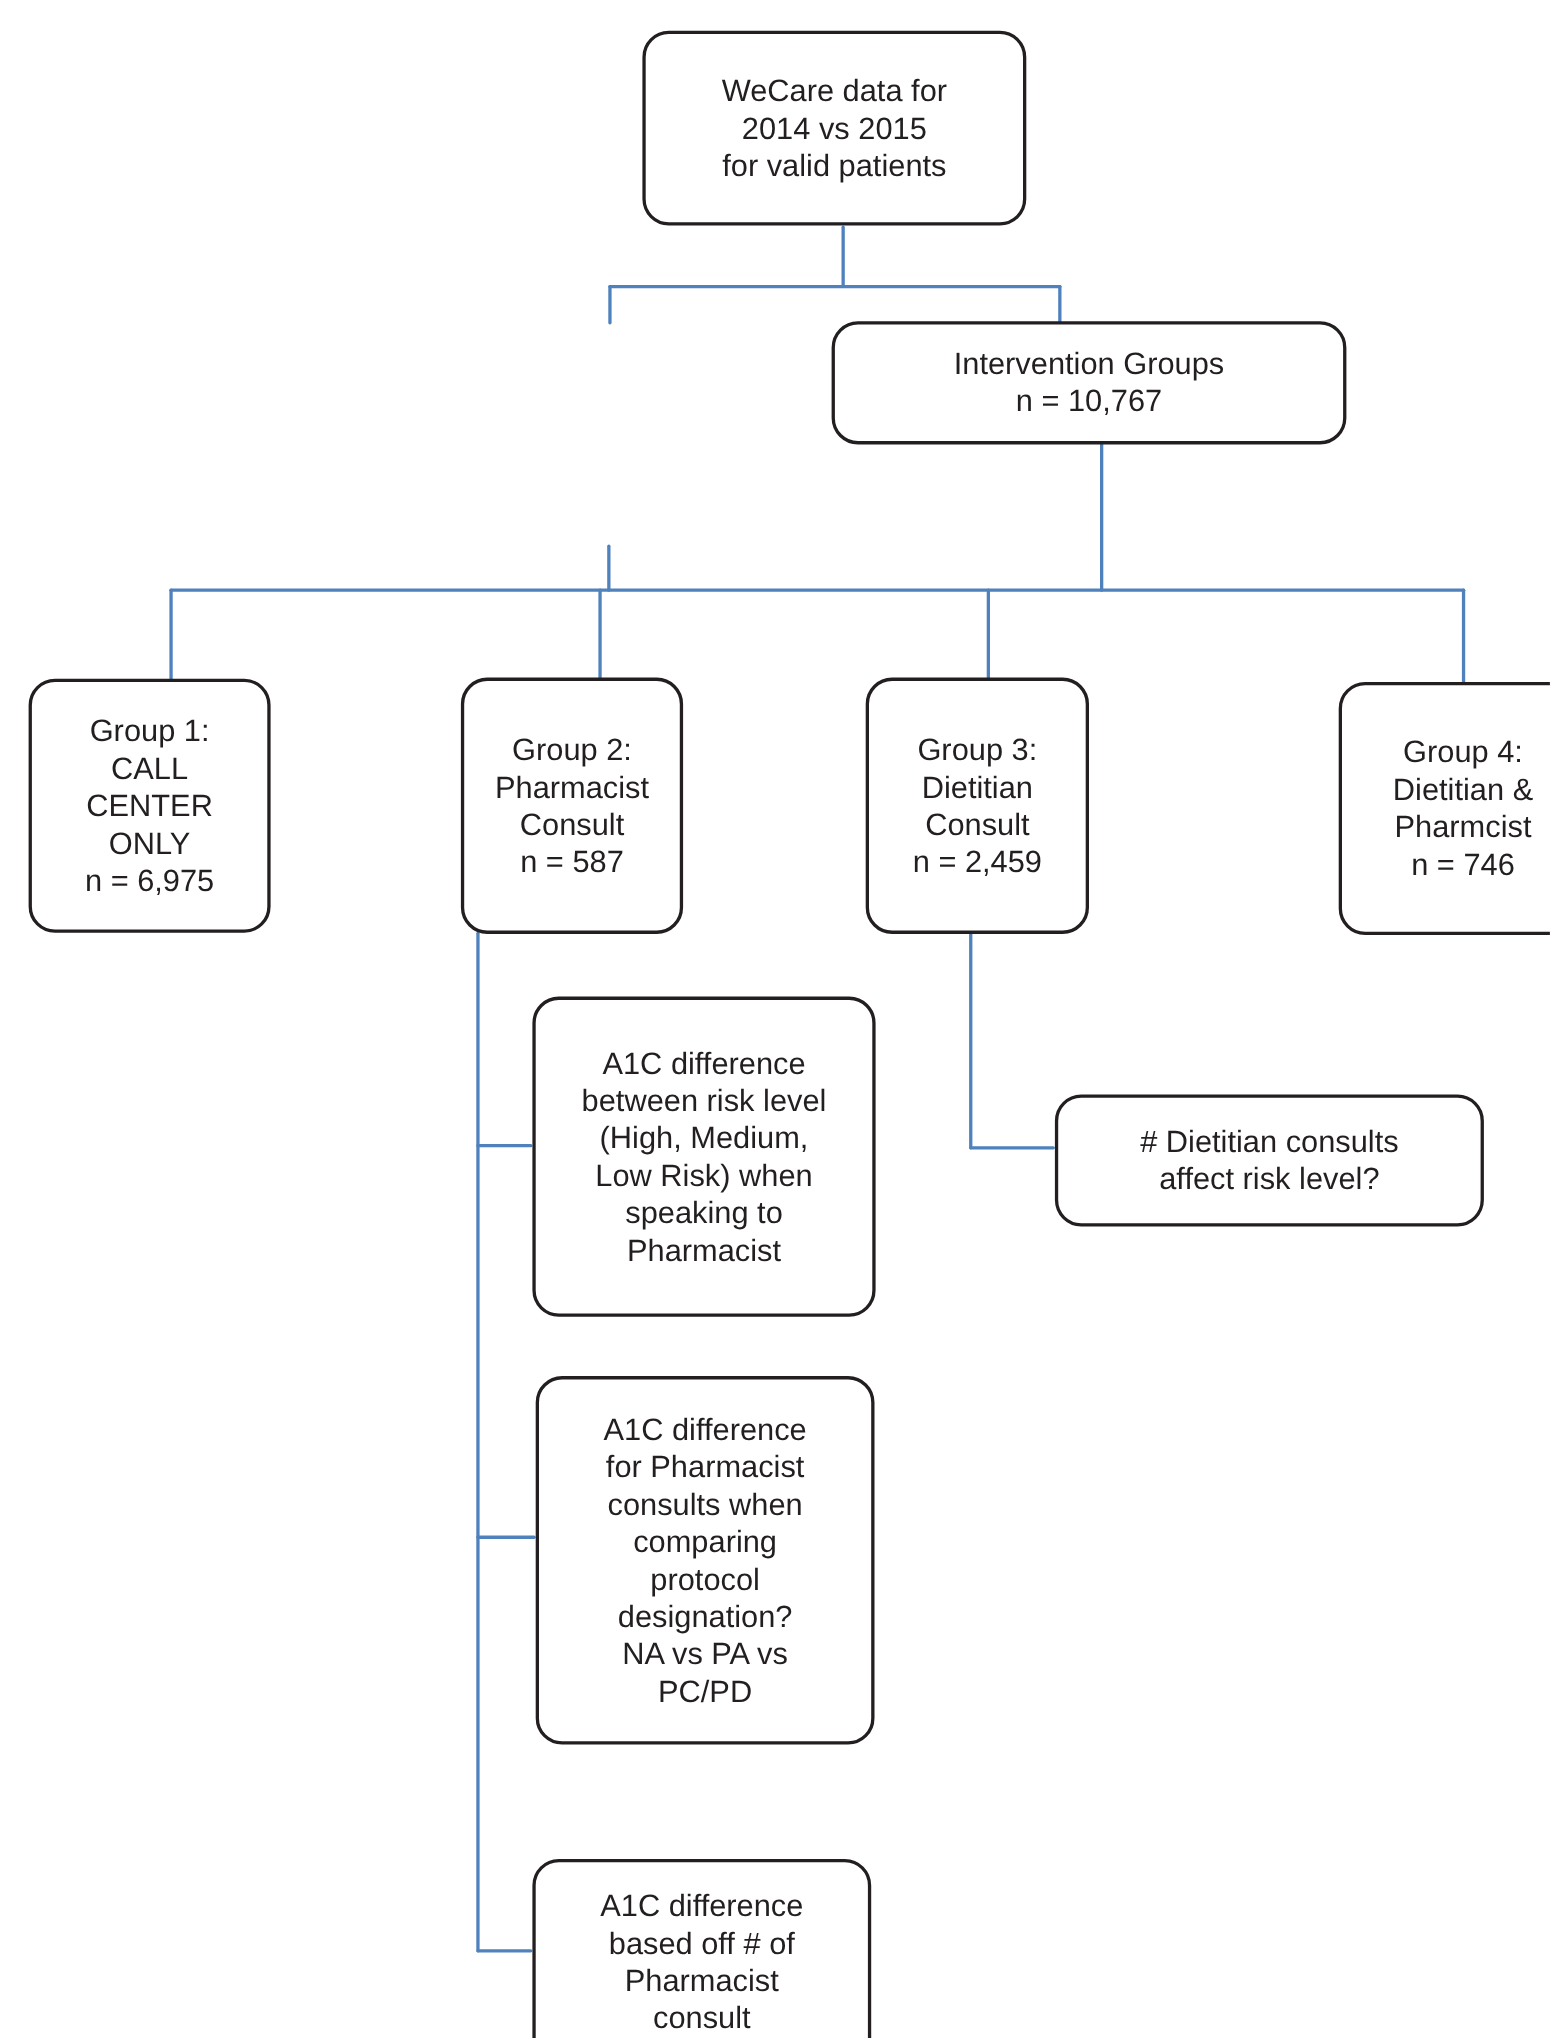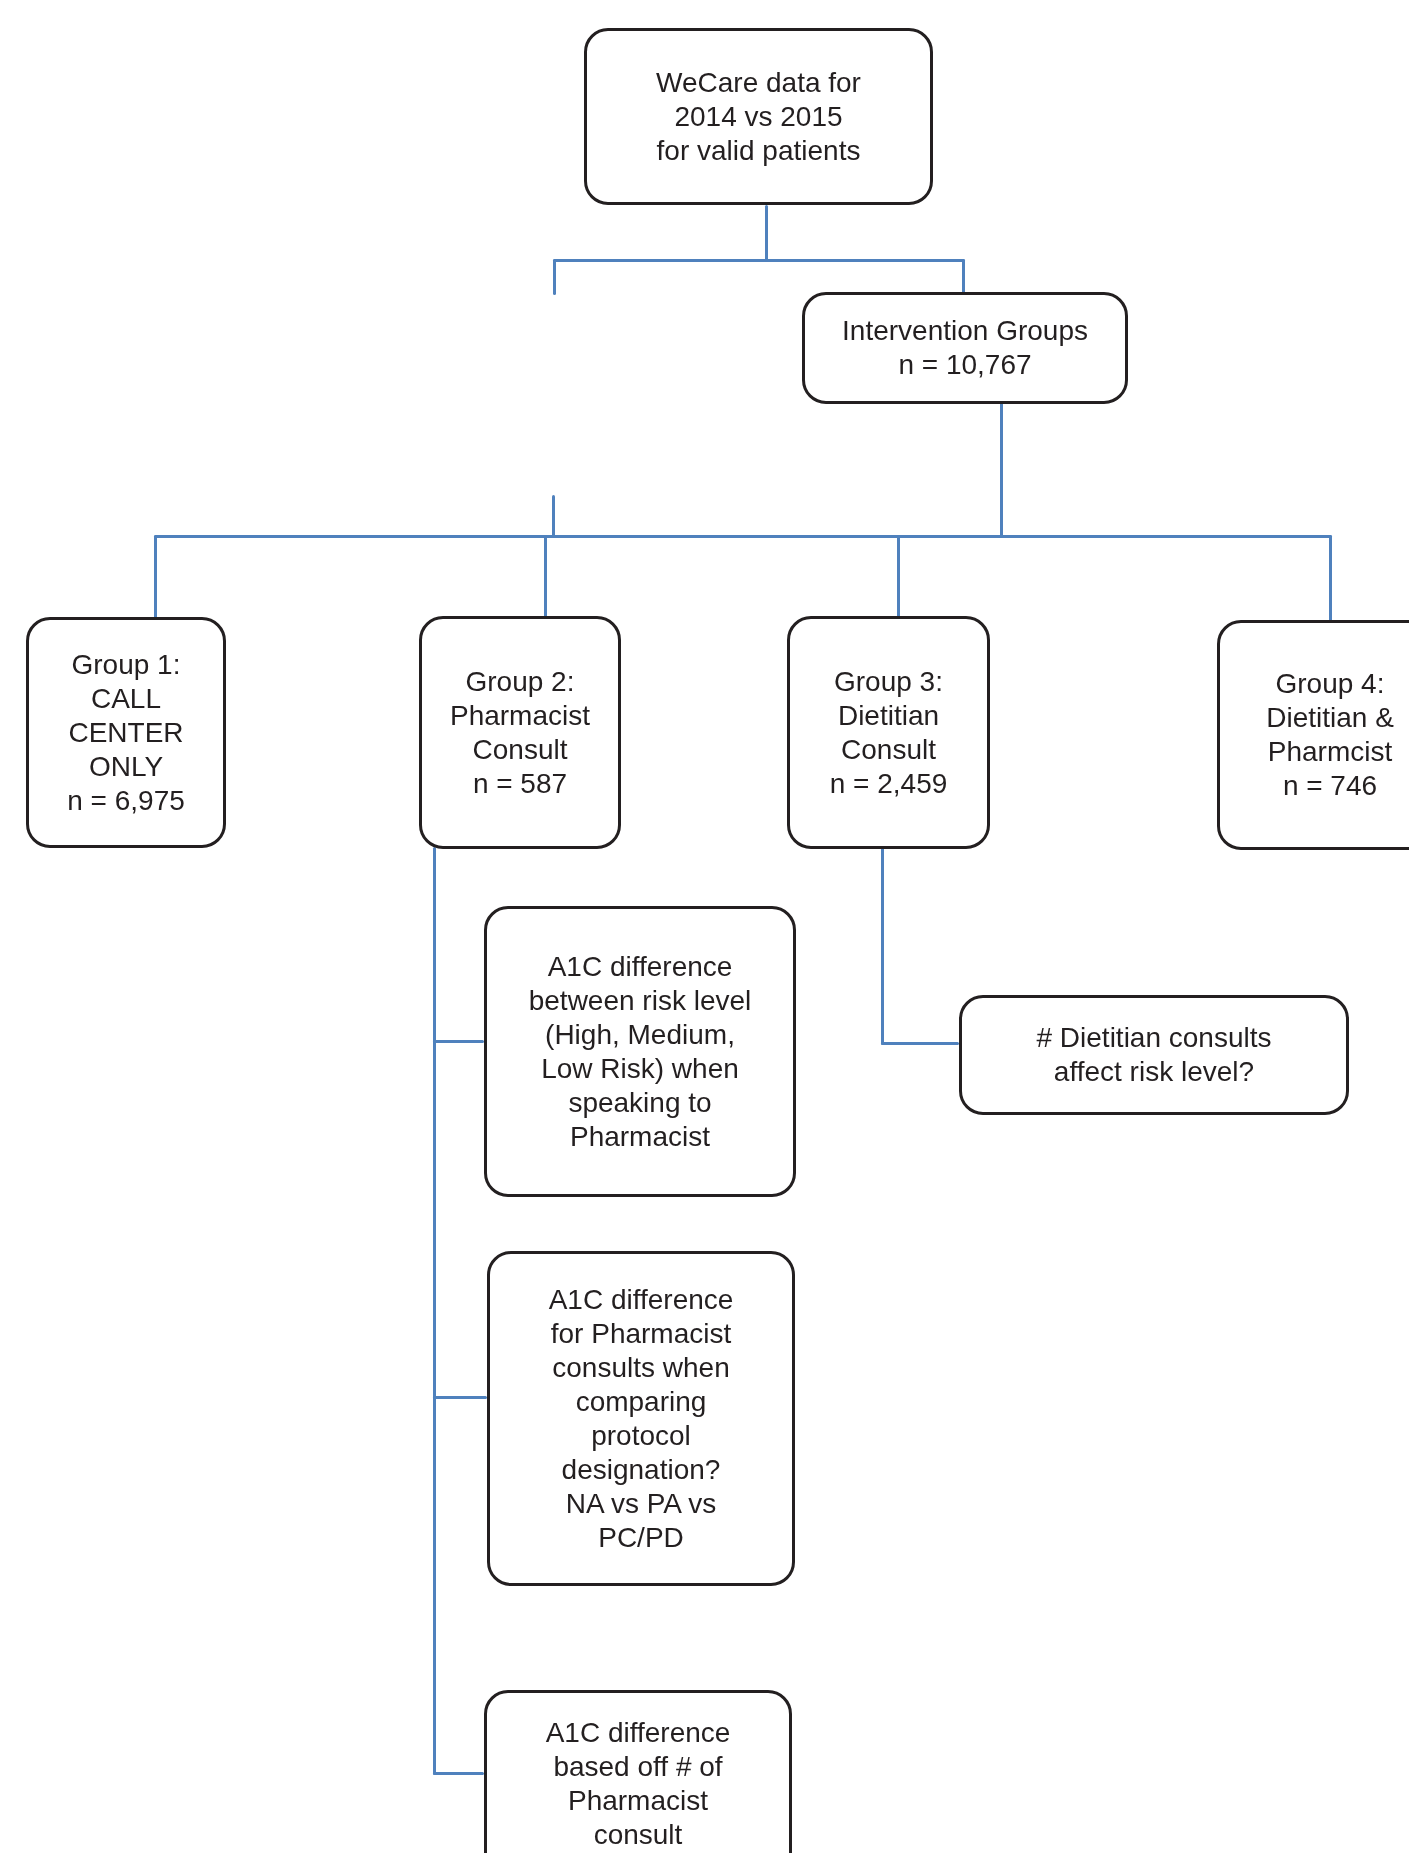--- a/index.html
+++ b/index.html
@@ -66,26 +66,26 @@
   <div class="edge" style="left:857px; top:823px; width:3px; height:198px;"></div>
   <div class="edge" style="left:857px; top:1018px; width:78px; height:3px;"></div>
 
   <div class="node" style="left:560px; top:4px; width:349px; height:177px;">
     <span class="label">WeCare data for
 2014 vs 2015
 for valid patients</span>
   </div>
 
 
-  <div class="node" style="left:778px; top:268px; width:326px; height:112px;">
+  <div class="node" style="left:732px; top:268px; width:468px; height:112px;">
     <span class="label">Intervention Groups
 n = 10,767</span>
   </div>
 
-  <div class="node" style="left:2px; top:593px; width:200px; height:231px;">
+  <div class="node" style="left:2px; top:593px; width:220px; height:231px;">
     <span class="label">Group 1:
 CALL
 CENTER
 ONLY
 n = 6,975</span>
   </div>
 
   <div class="node" style="left:395px; top:592px; width:202px; height:233px;">
     <span class="label">Group 2:
 Pharmacist

